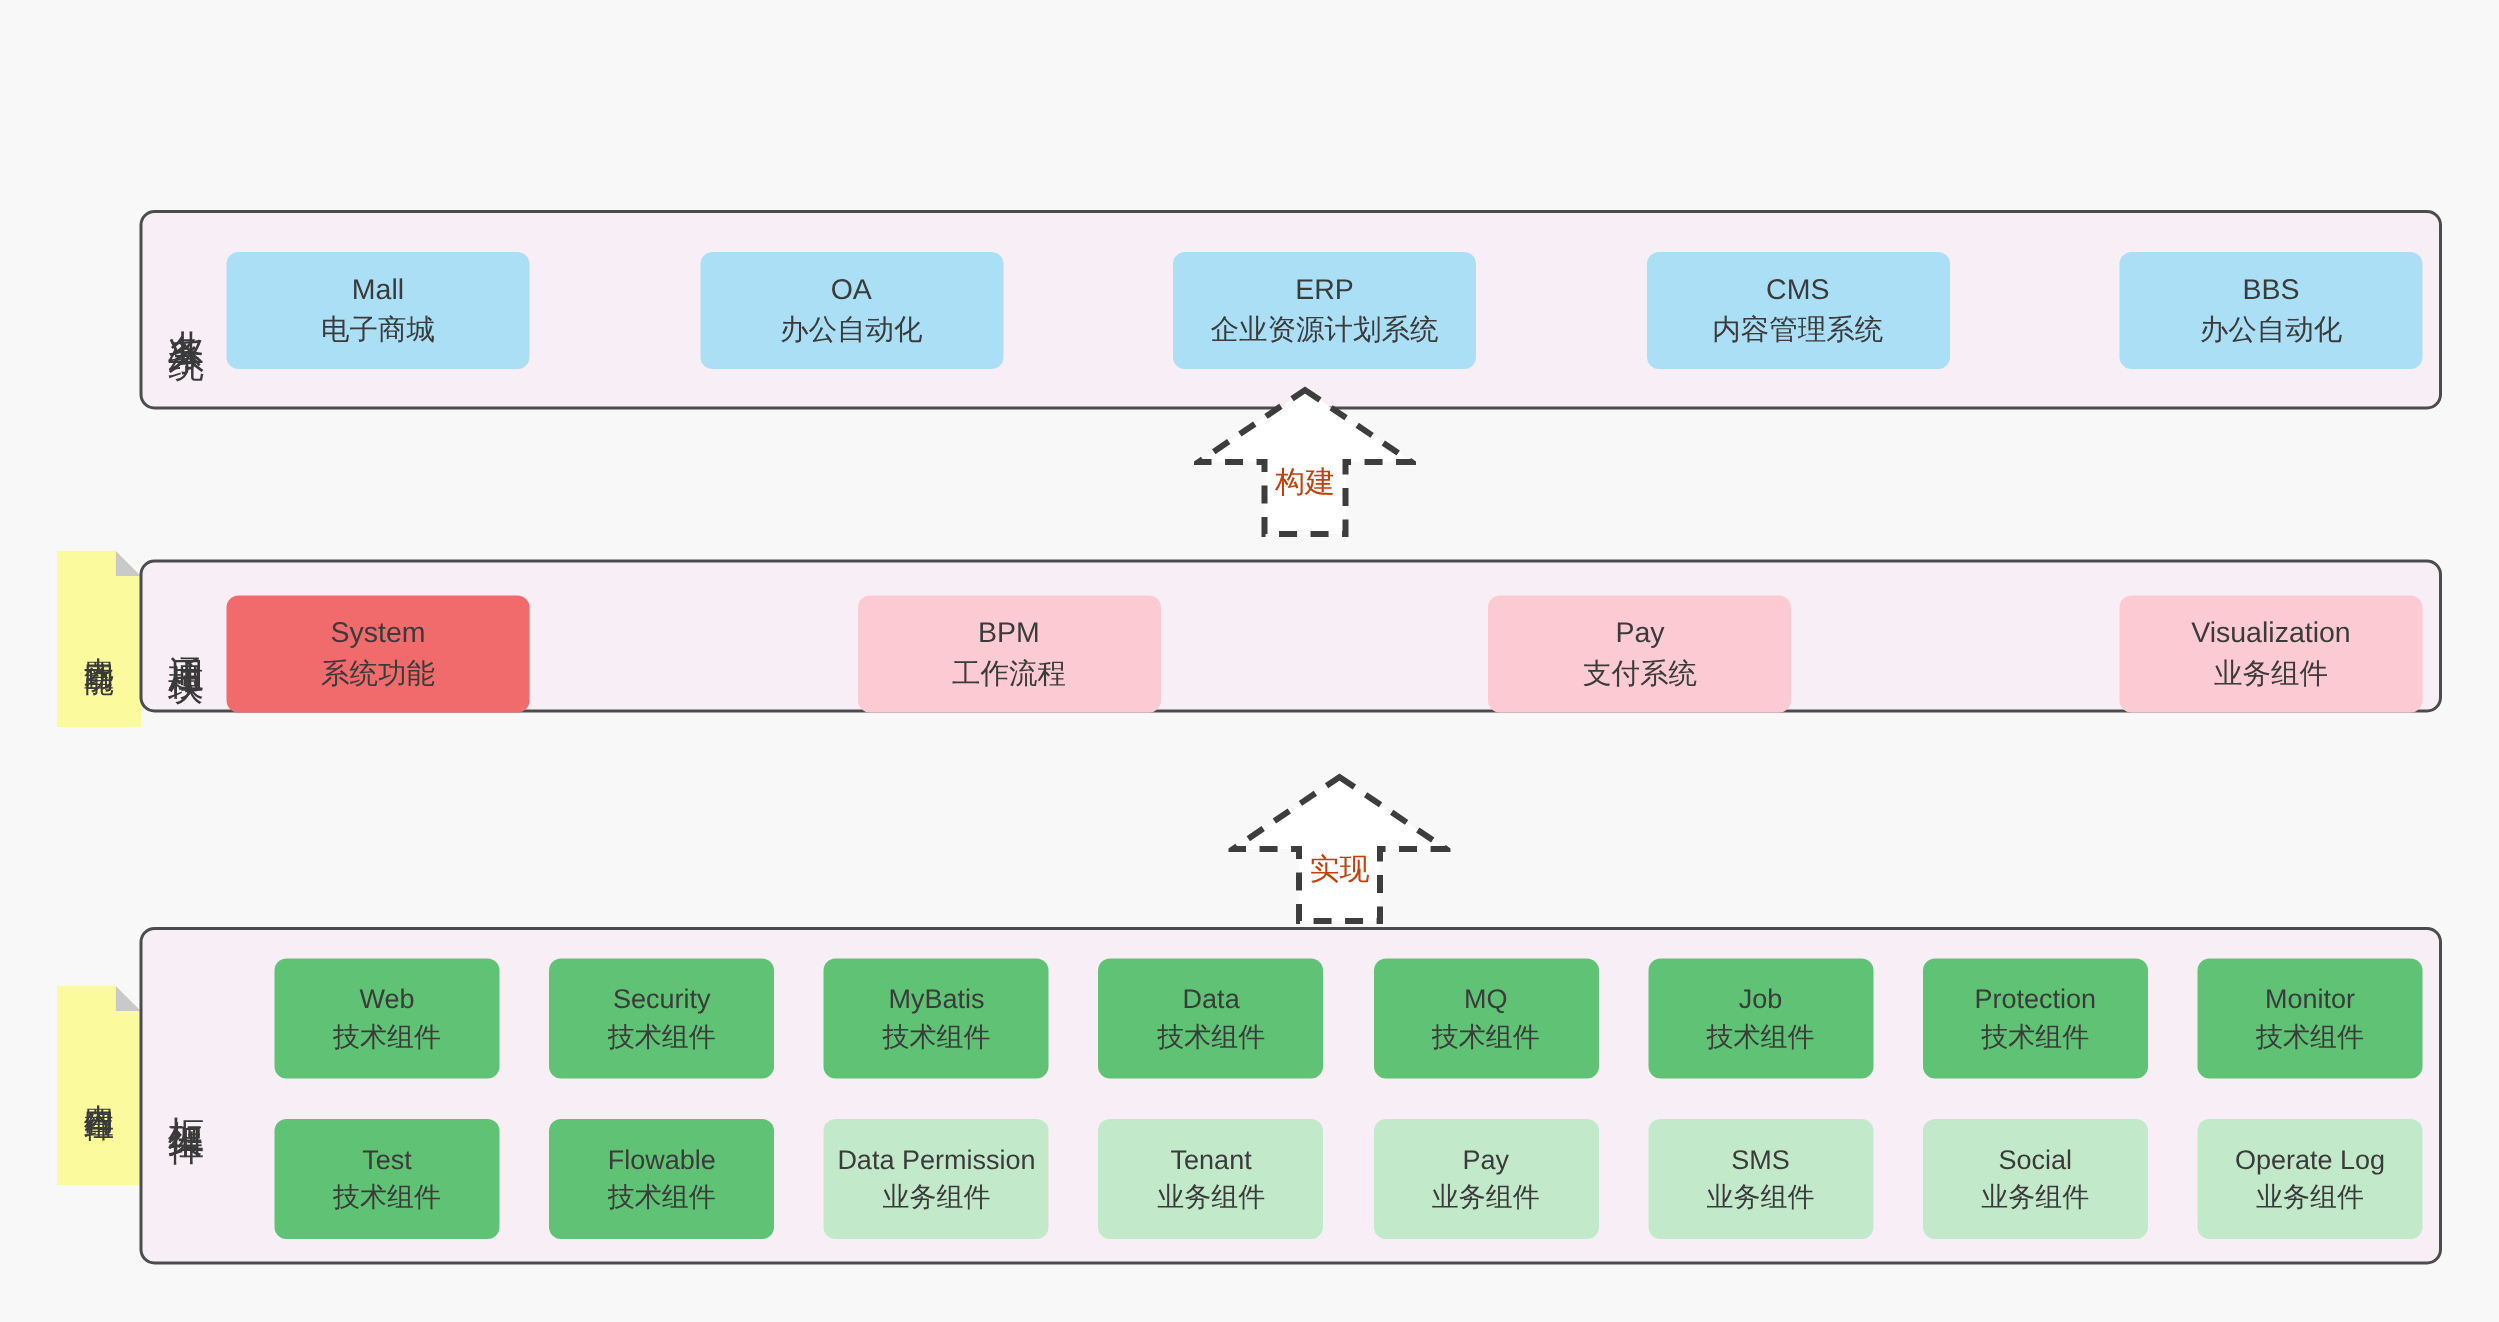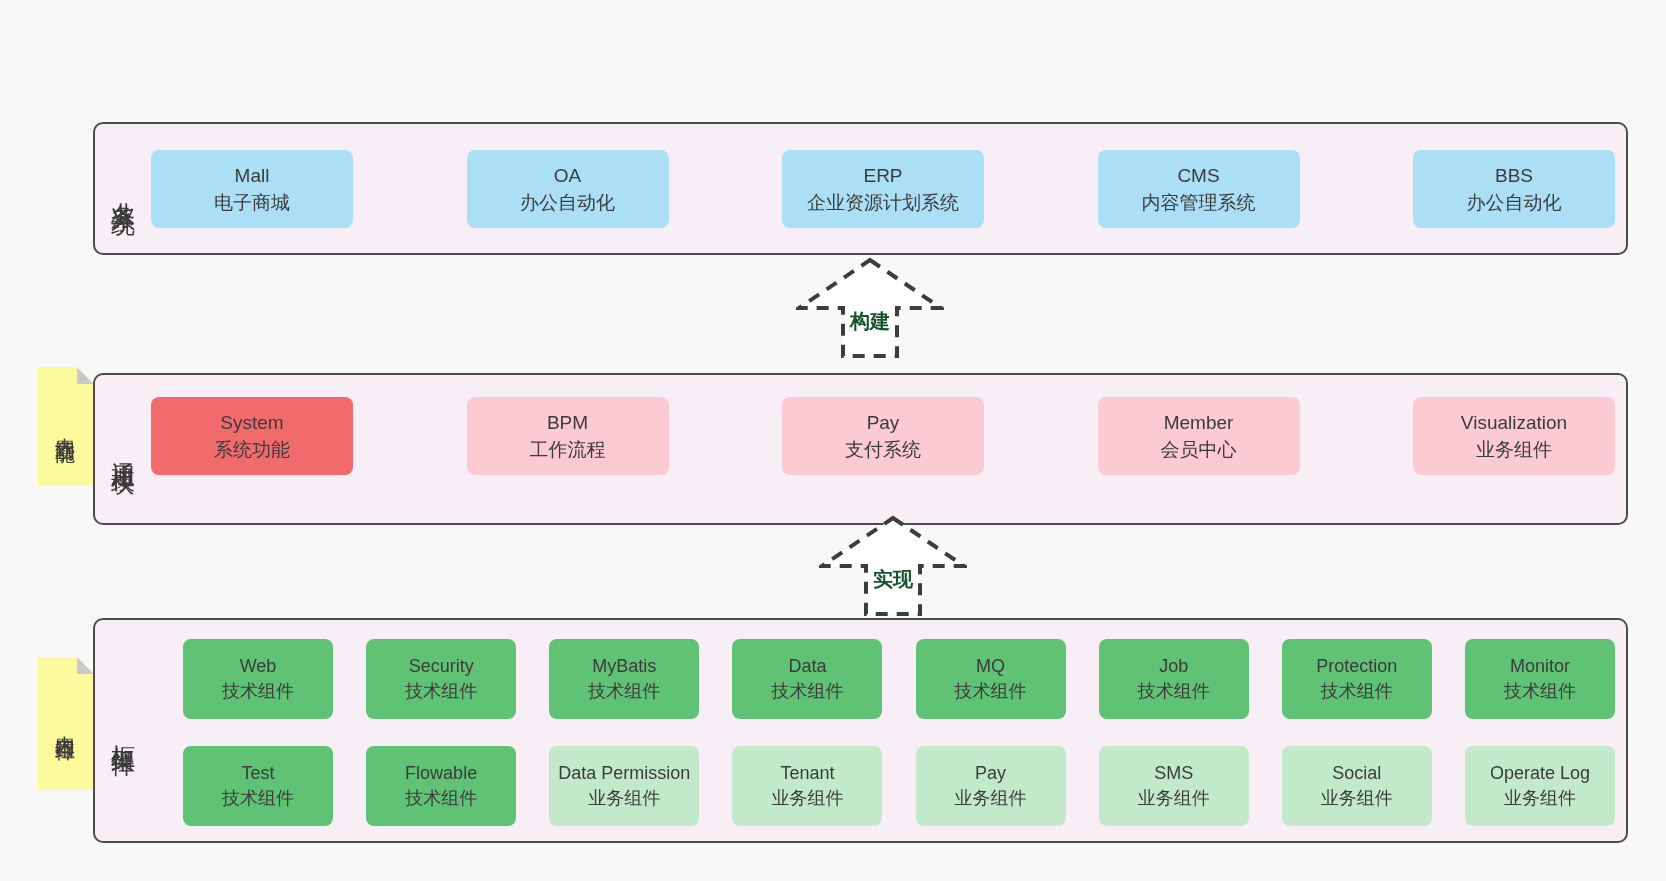--- a/index.html
+++ b/index.html
@@ -14,22 +14,22 @@
 
   
   .band {
     position: absolute;
     left: 93px; width: 1535px;
     background: var(--c-band, #f8eef6);
     border: 2px solid #4c4c4c;
     border-radius: 10px;
     box-sizing: border-box;
   }
-  #band-business  { top: 122px; height: 133px; }
-  #band-common    { top: 373px; height: 152px; }
+  #band-business  { top: 140px; height: 133px; }
+  #band-common    { top: 373px; height: 102px; }
   #band-framework { top: 618px; height: 225px; }
 
   .vlabel {
     position: absolute; left: 0; top: 0; bottom: 0; width: 56px;
     display: flex; align-items: center; justify-content: center;
     writing-mode: vertical-rl; text-orientation: upright;
     font-size: 24px; letter-spacing: 3px; color: #3a3a3a;
   }
 
   .row {
@@ -77,21 +77,21 @@
   }
   .band { z-index: 1; }
 
   
   .arrow-wrap { position: absolute; width: 148px; height: 104px; z-index: 1; }
   #arrow-build     { left: 796px; top: 256px; }
   #arrow-implement { left: 819px; top: 514px; }
   .arrow-wrap svg { position: absolute; left: 0; top: 0; }
   .arrow-label {
     position: absolute; left: 0; right: 0; top: 52px;
-    text-align: center; font-size: 20px; color: #14532d; font-weight: bold;
+    text-align: center; font-size: 20px; color: #c2410c;
   }
 </style>
 </head>
 <body style="--c-page: #f8f8f8; --c-band: #f8eef6; --c-blue: #abdff6; --c-red: #f16b6c; --c-pink: #fbcad2; --c-green: #60c274; --c-lightgreen: #c3e9cb; --c-note: #fbfb9d;">
 
 <div class="note" id="note-common">
   <span class="fold"></span>
   <span>内置功能</span>
 </div>
 <div class="note" id="note-framework">
@@ -141,24 +141,20 @@
       </div>
       <div class="box pink">
         <div class="en">BPM</div>
         <div class="zh">工作流程</div>
       </div>
       <div class="box pink">
         <div class="en">Pay</div>
         <div class="zh">支付系统</div>
       </div>
       <div class="box pink">
-        <div class="en">Member</div>
-        <div class="zh">会员中心</div>
-      </div>
-      <div class="box pink">
         <div class="en">Visualization</div>
         <div class="zh">业务组件</div>
       </div>
     </div>
 </div>
 
 <div class="arrow-wrap" id="arrow-implement">
   <svg width="148" height="104" viewBox="0 0 148 104">
     <path d="M74 4 L145 52 L101 52 L101 100 L47 100 L47 52 L3 52 Z" fill="#ffffff" stroke="#3d3d3d" stroke-width="4" stroke-dasharray="12 9"></path>
   </svg>

